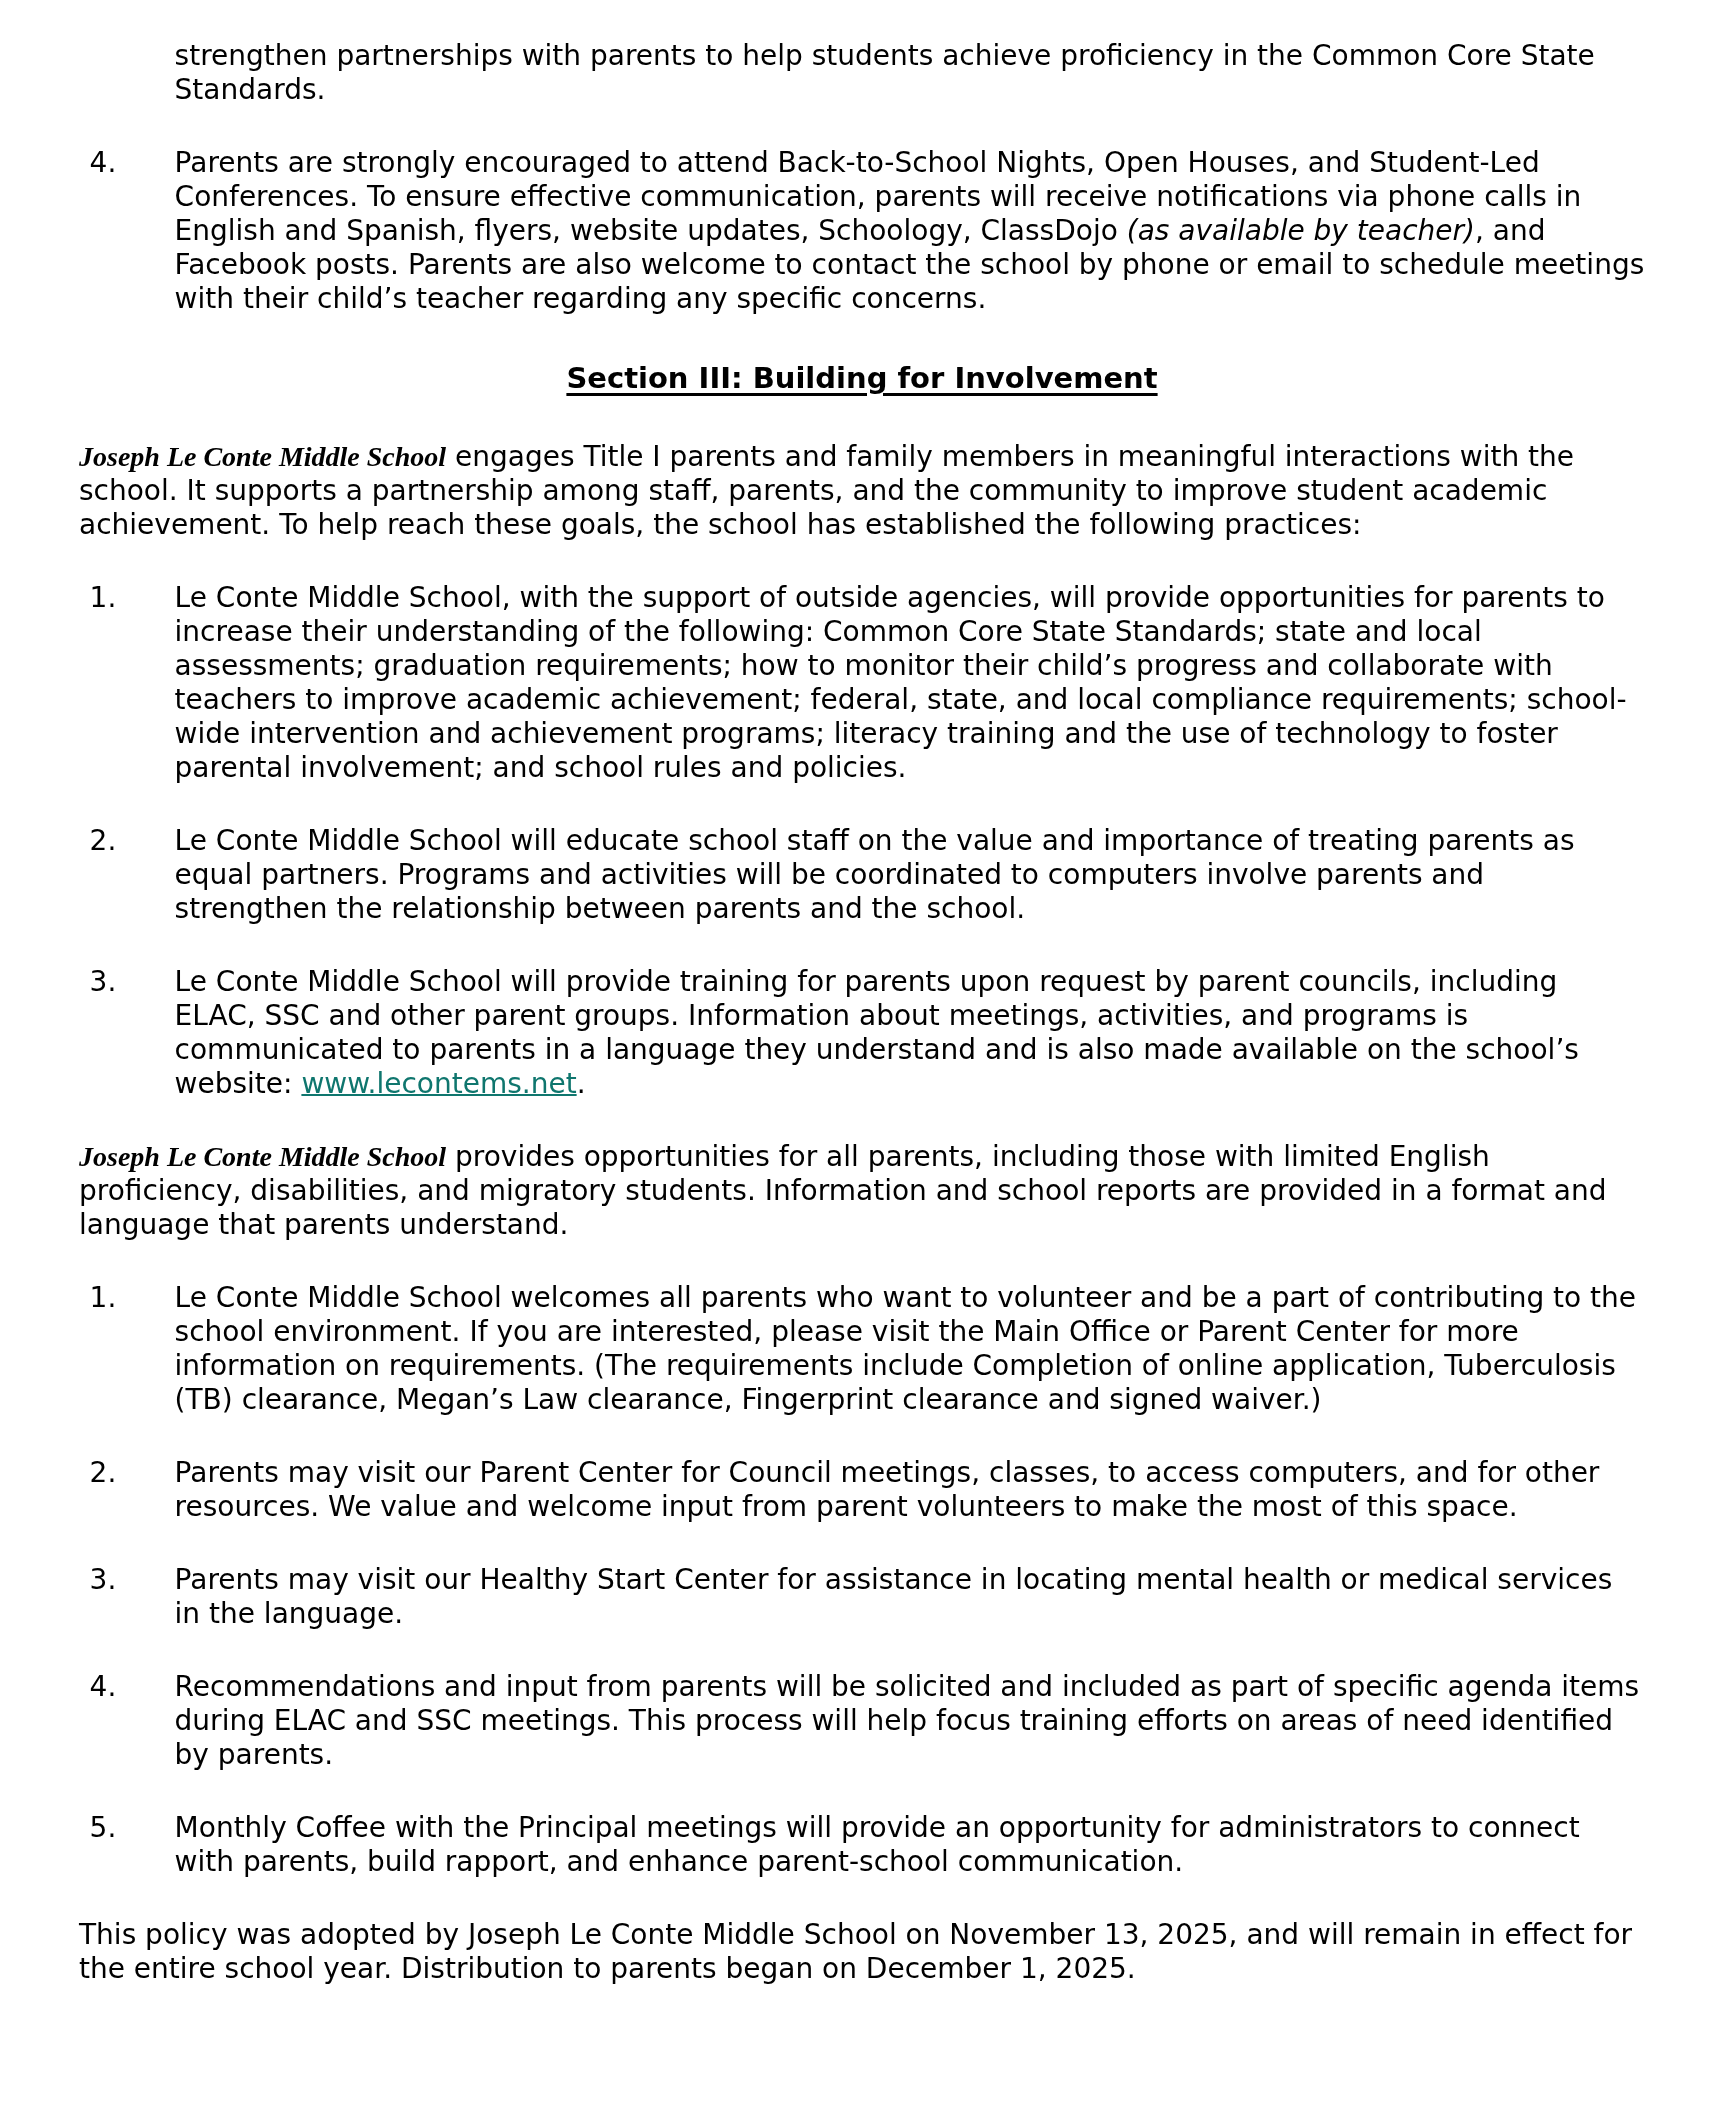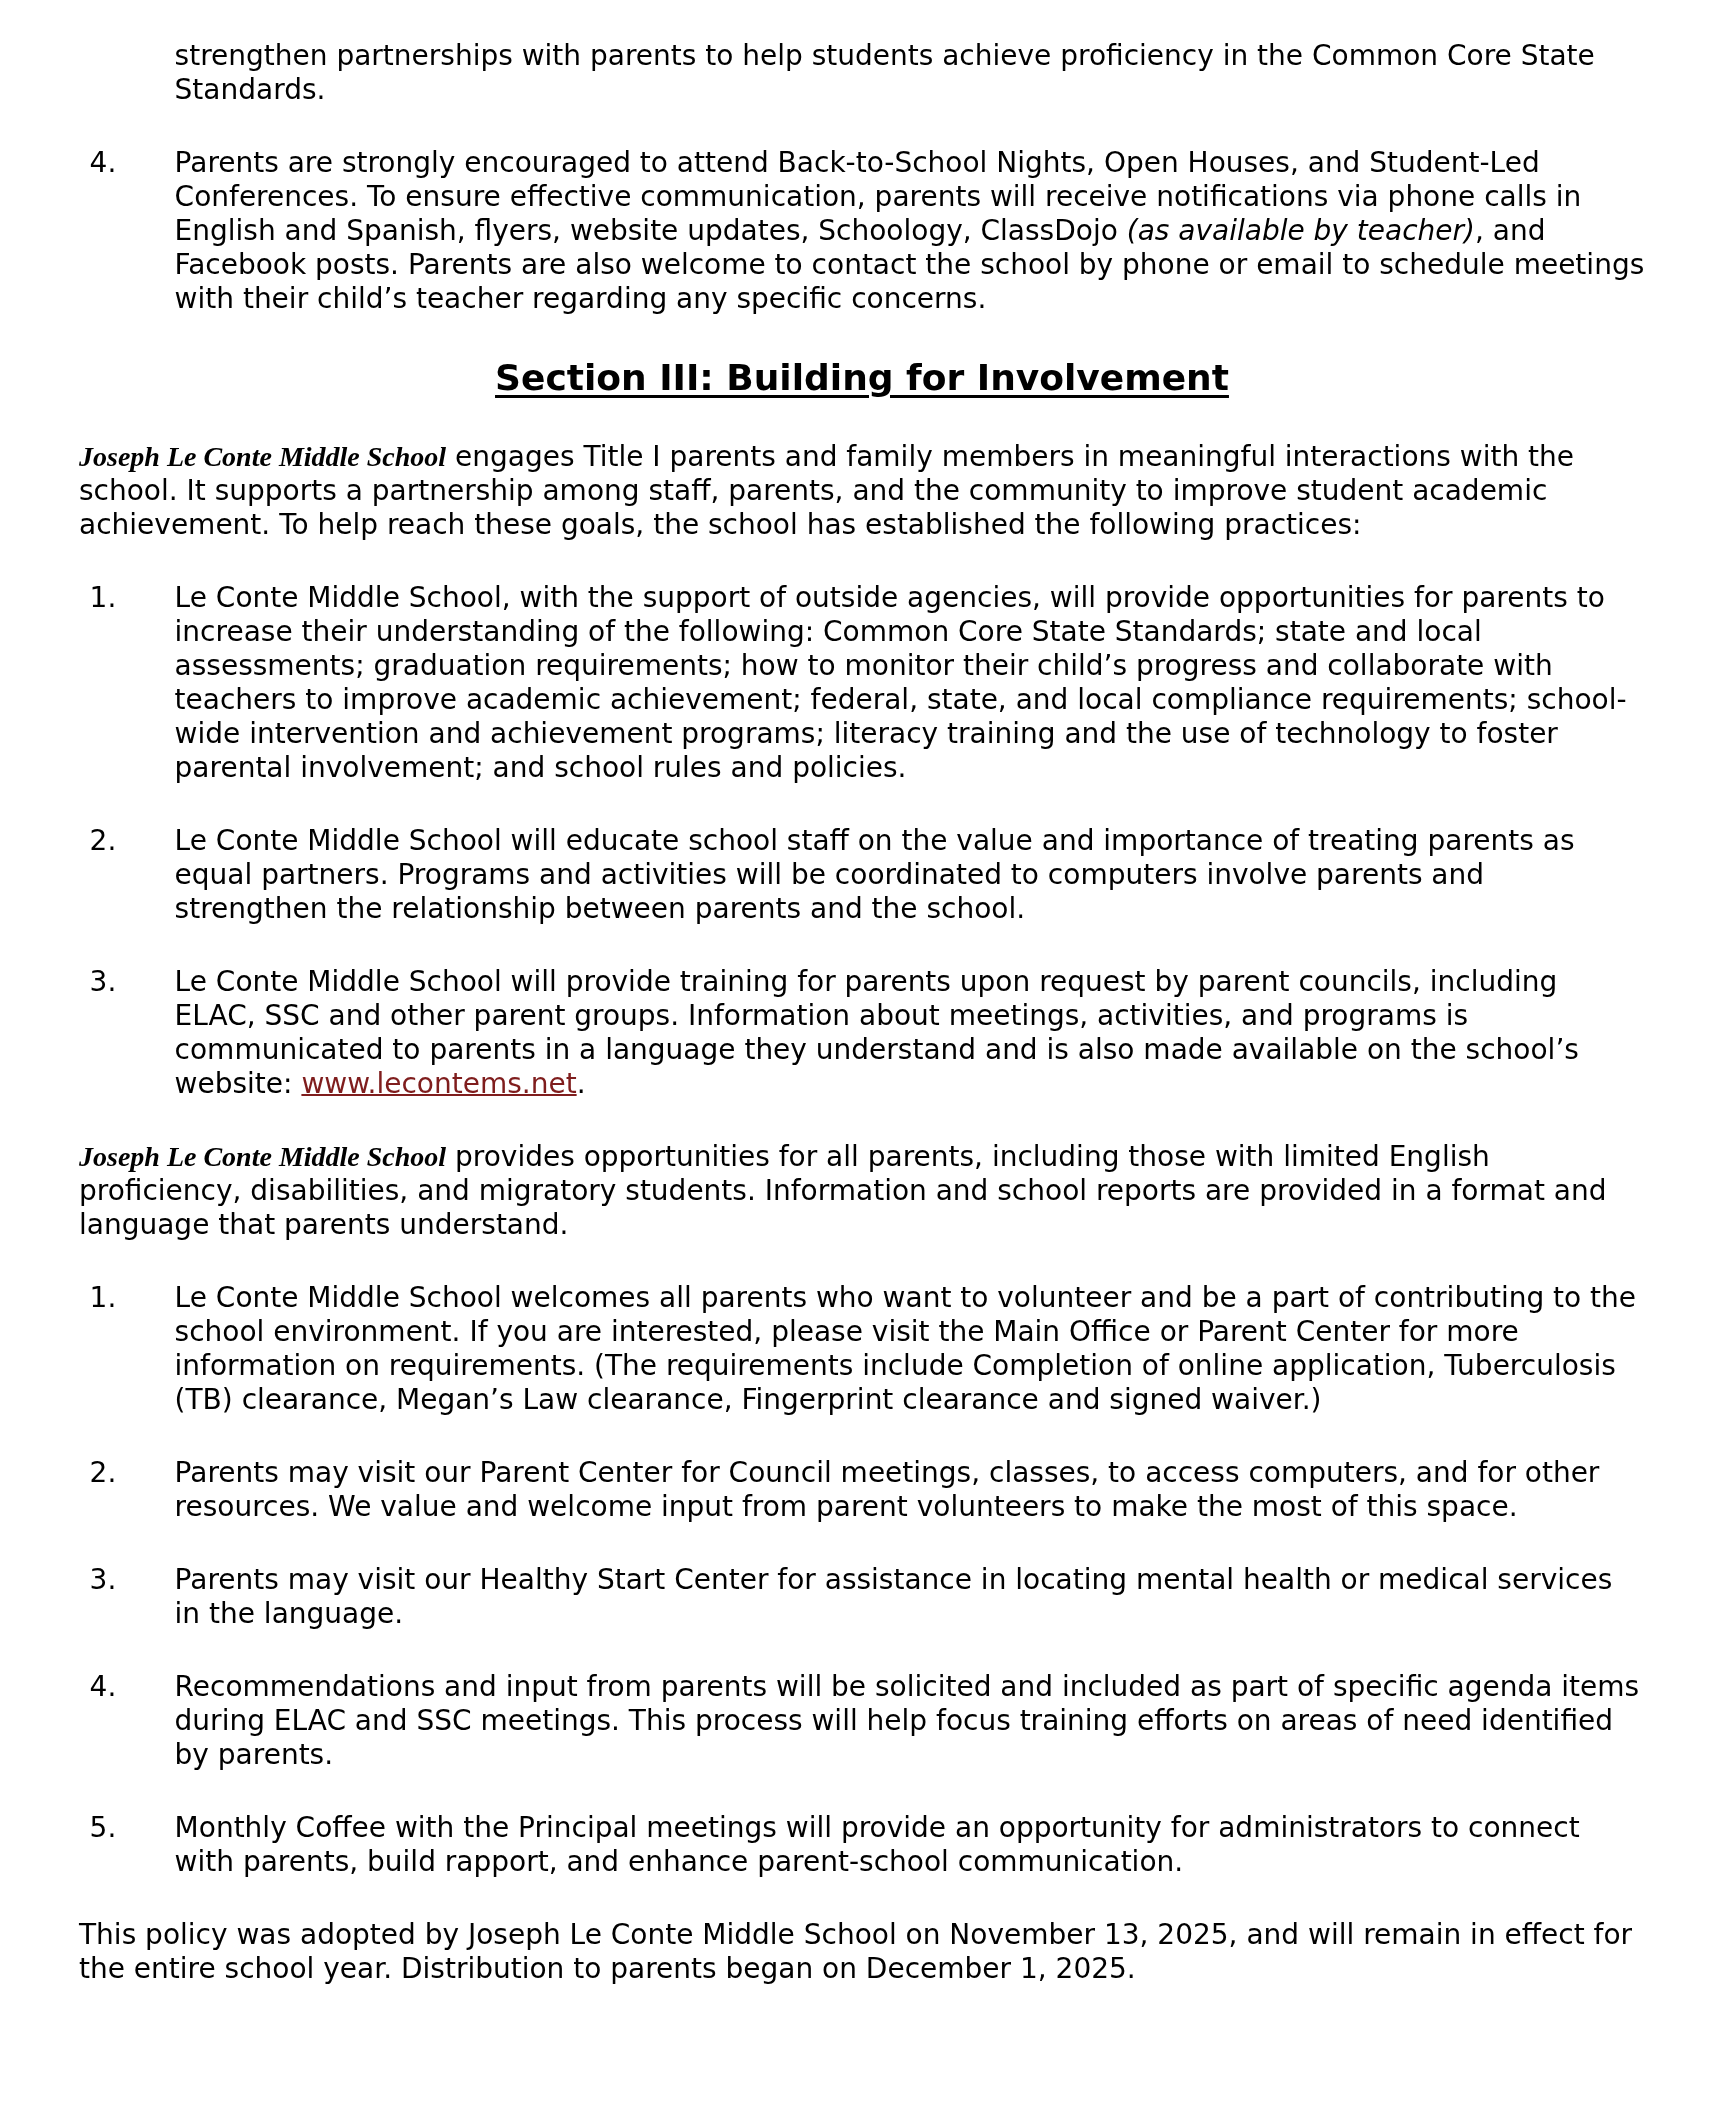--- a/index.html
+++ b/index.html
@@ -33,39 +33,39 @@
     display: flex;
     margin: 0 0 39px 10.6px;
   }
   .li .num {
     flex: 0 0 45px;
   }
   .li .li-text {
     flex: 1 1 auto;
   }
   .heading {
-    font-size: 36px;
+    font-size: 29px;
     font-weight: bold;
     text-align: center;
     text-decoration: underline;
     text-decoration-thickness: 2.9px;
     text-underline-offset: 4.8px;
     white-space: pre-wrap;
     margin: 44px 0 44px 0;
     line-height: 36px;
   }
   .bi {
     font-weight: bold;
     font-style: italic;
     font-family: Liberation Serif, serif;
   }
   em {
   }
   a.link {
-    color: #7f1d1d;
+    color: #0f766e;
     text-decoration: underline;
     text-decoration-thickness: 1.9px;
     cursor: pointer;
   }
 </style>
 </head>
 <body>
 
 <div class="page">
 

